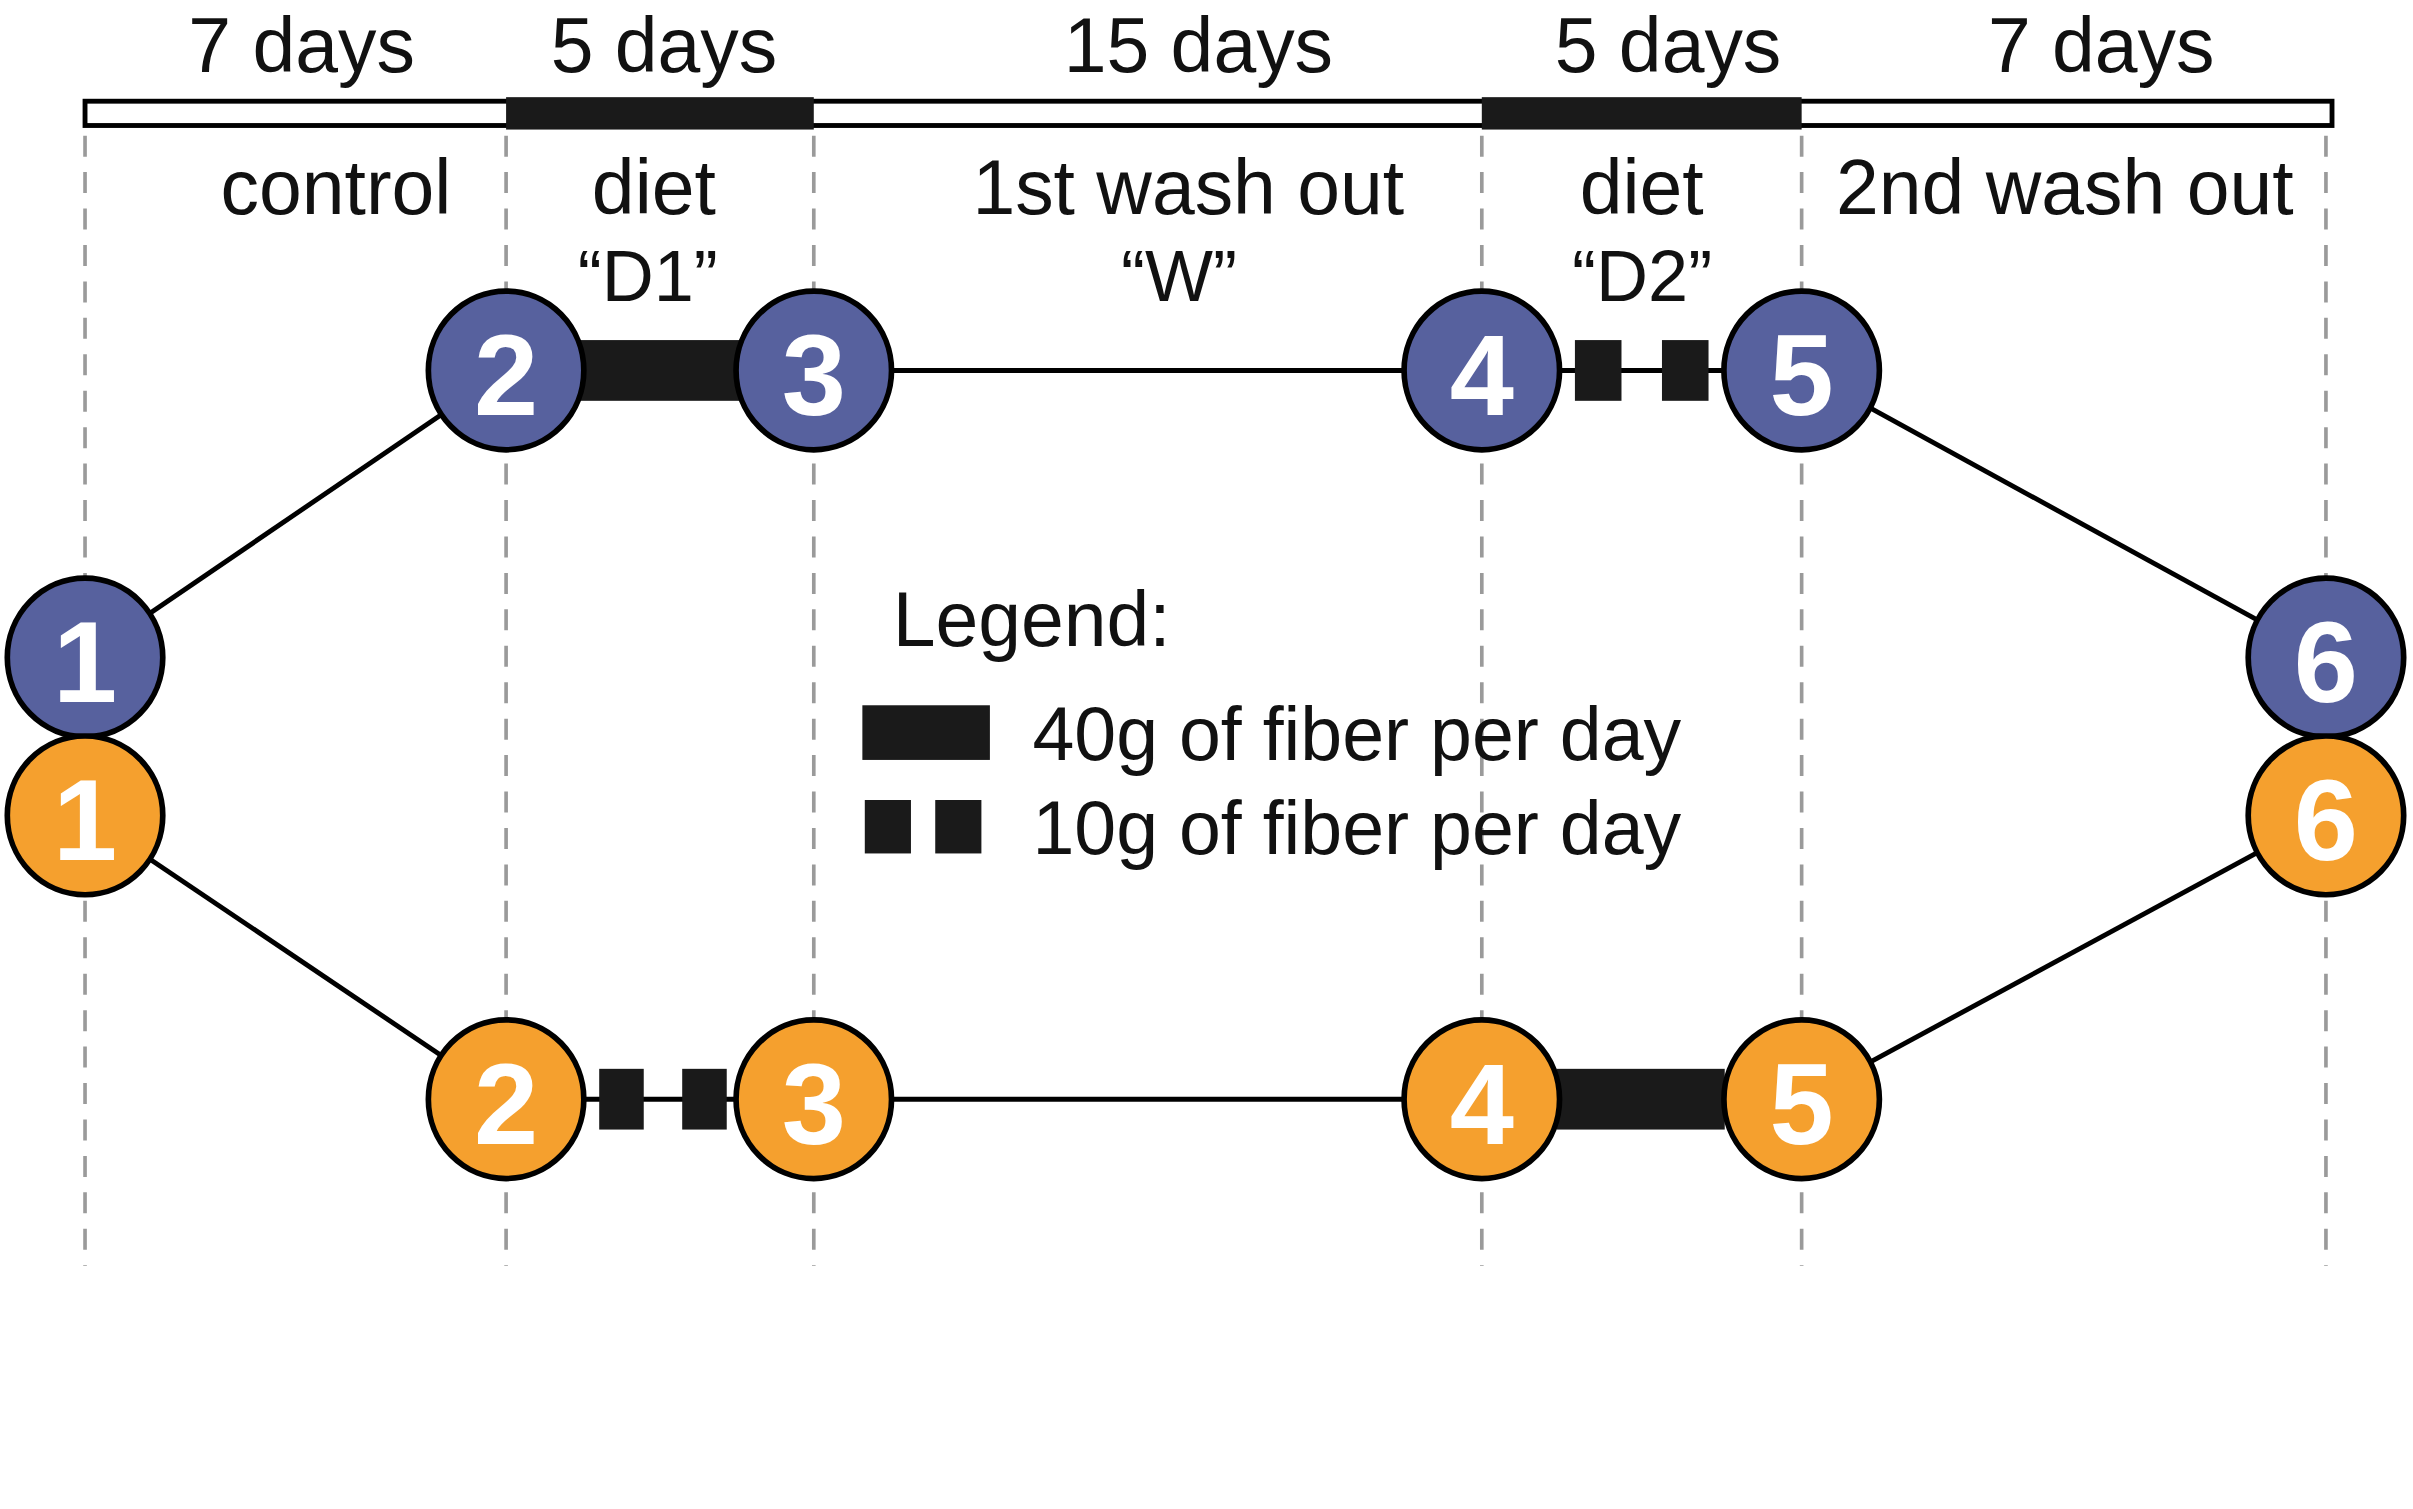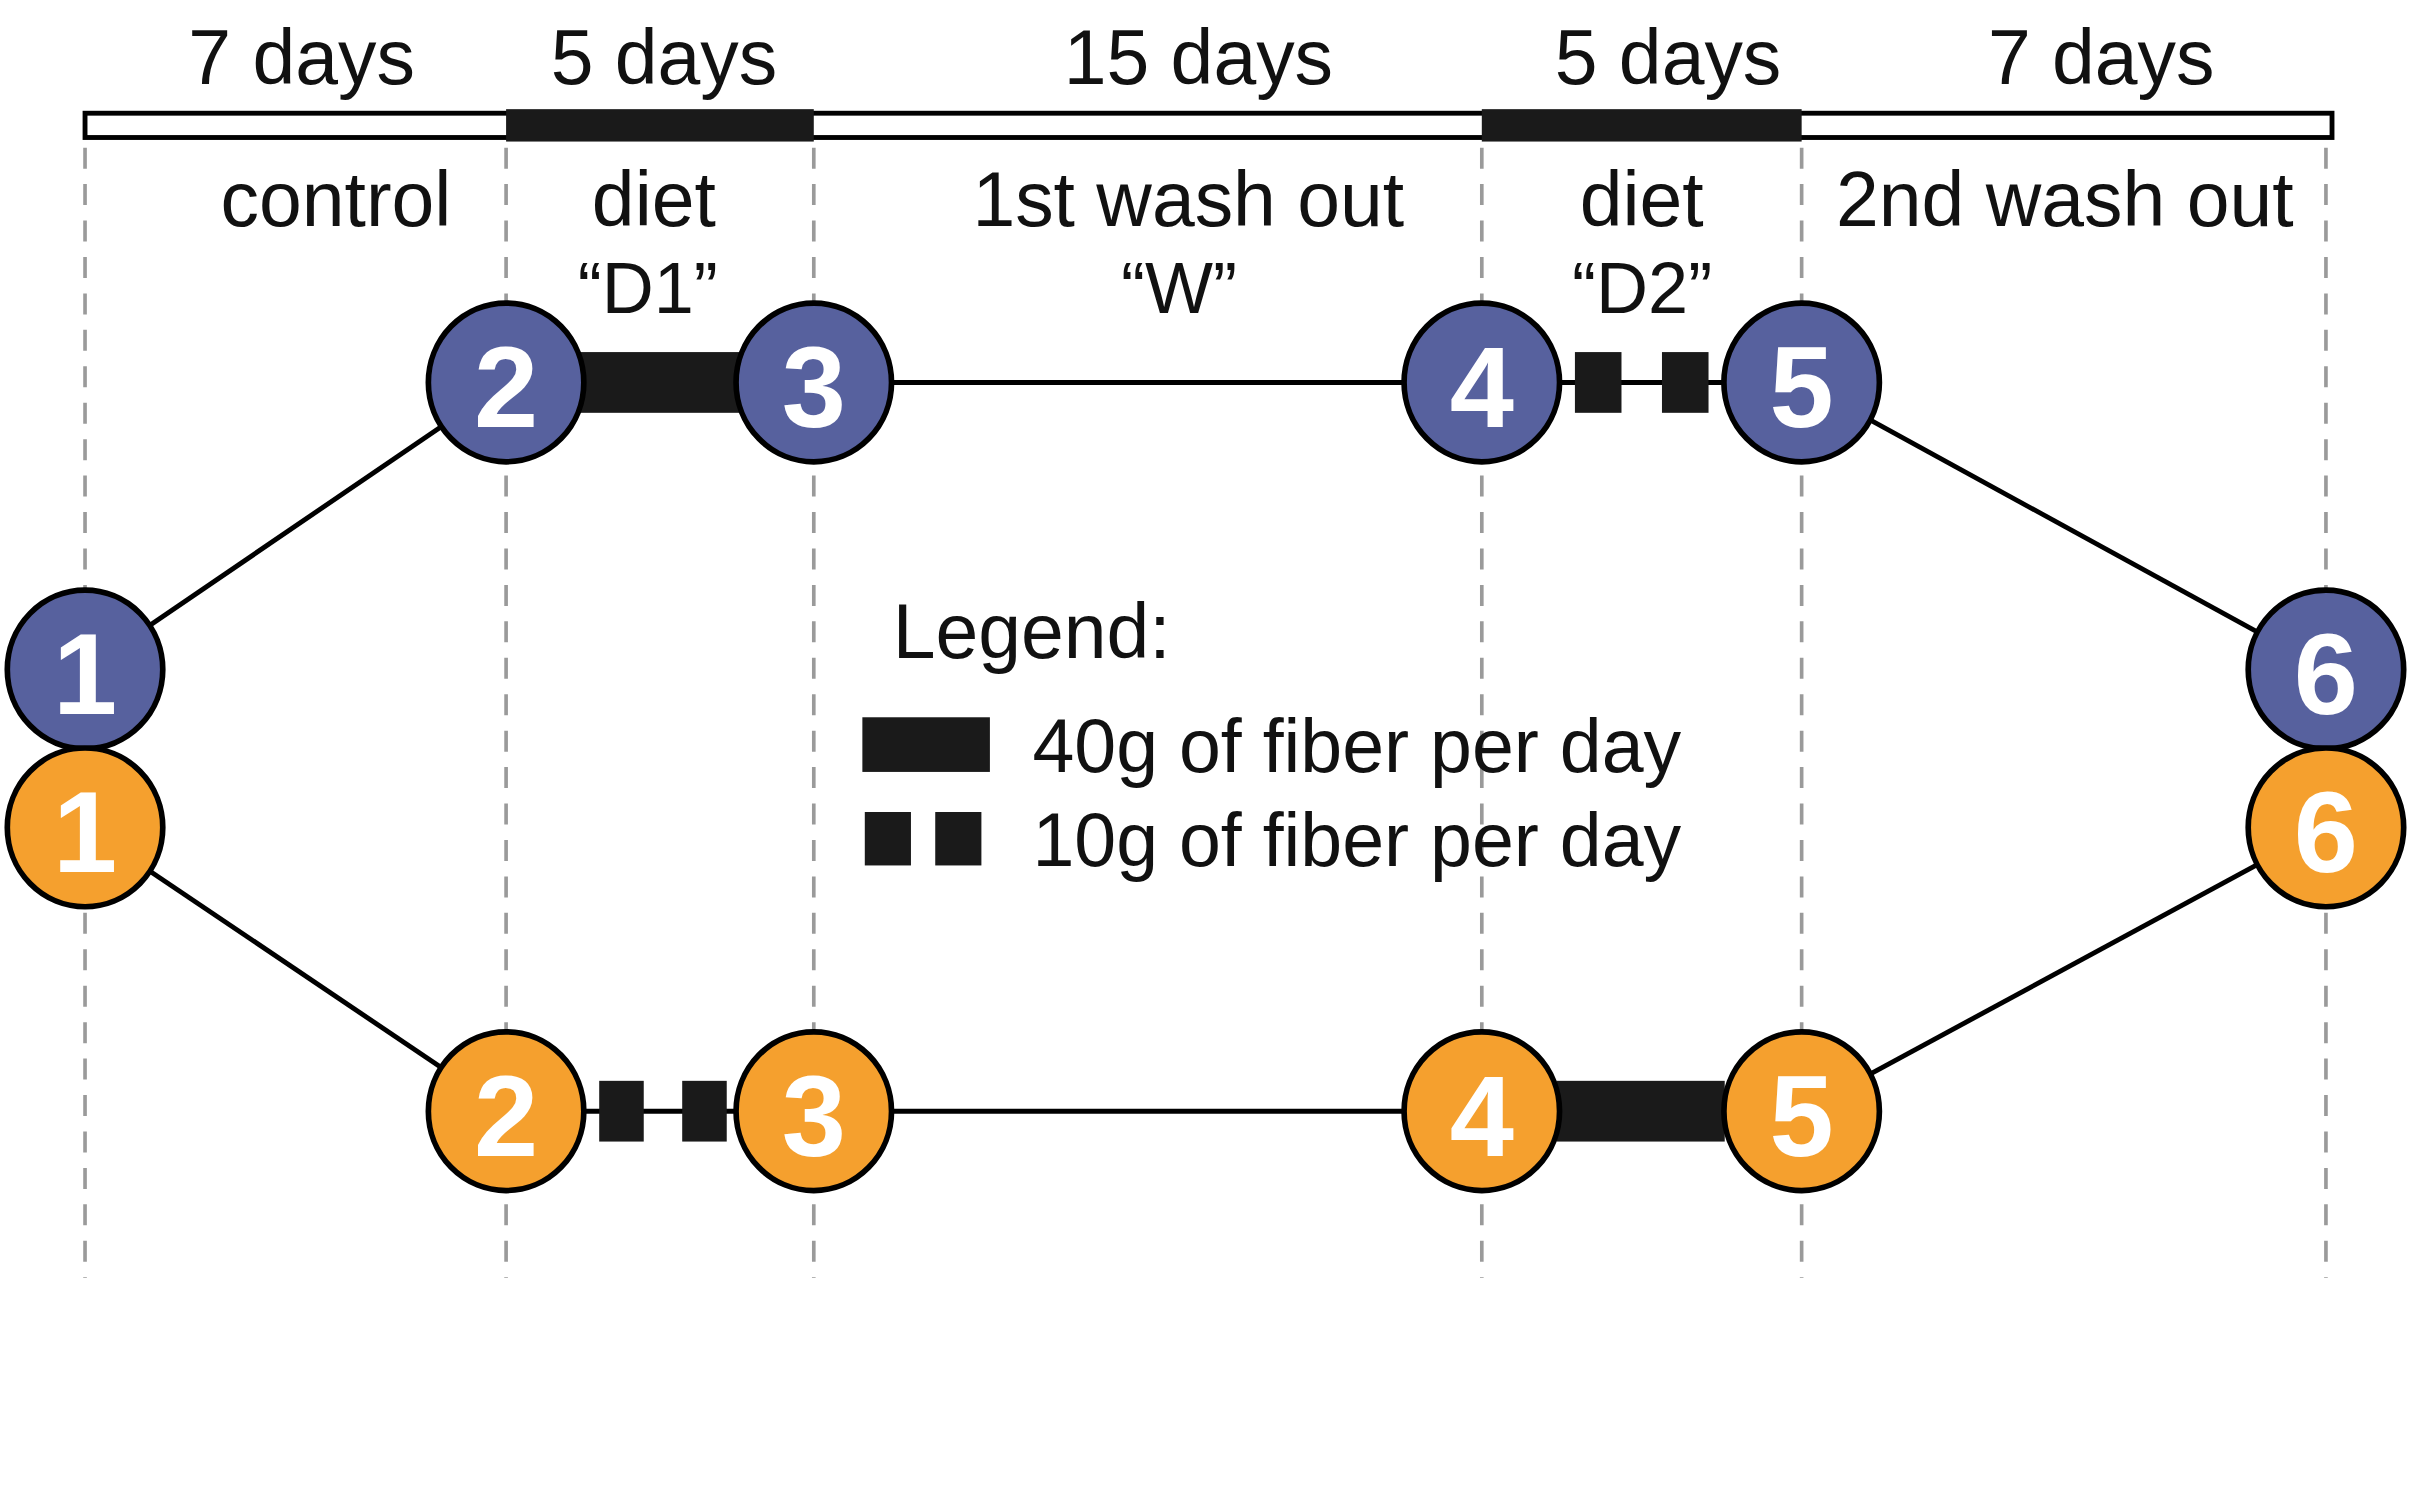--- a/index.html
+++ b/index.html
@@ -1,16 +1,16 @@
 <!DOCTYPE html>
 <html style="font-size:7.7px"><head>
 <meta charset="utf-8">
 <style>
   html,body{margin:0;padding:0;background:#ffffff;}
-  .diagram-wrap{width:100%;max-width:2877px;margin:12px auto;}
+  .diagram-wrap{width:100%;max-width:2877px;margin:0 auto;}
   svg{display:block;width:100%;height:auto;background:#ffffff;}
   text{font-family:"Liberation Sans","DejaVu Sans",sans-serif;fill:#111111;}
   .t-dur{font-size:190px;}
   .t-label{font-size:190px;}
   .t-code{font-size:178px;}
   .t-legend-title{font-size:190px;}
   .t-legend{font-size:186px;}
   .node-num{font-size:285px;font-weight:bold;fill:#ffffff;}
   .thin{stroke:#000000;stroke-width:12;fill:none;}
   .guide{stroke:#9a9a9a;stroke-width:9;stroke-dasharray:52 38;fill:none;}

